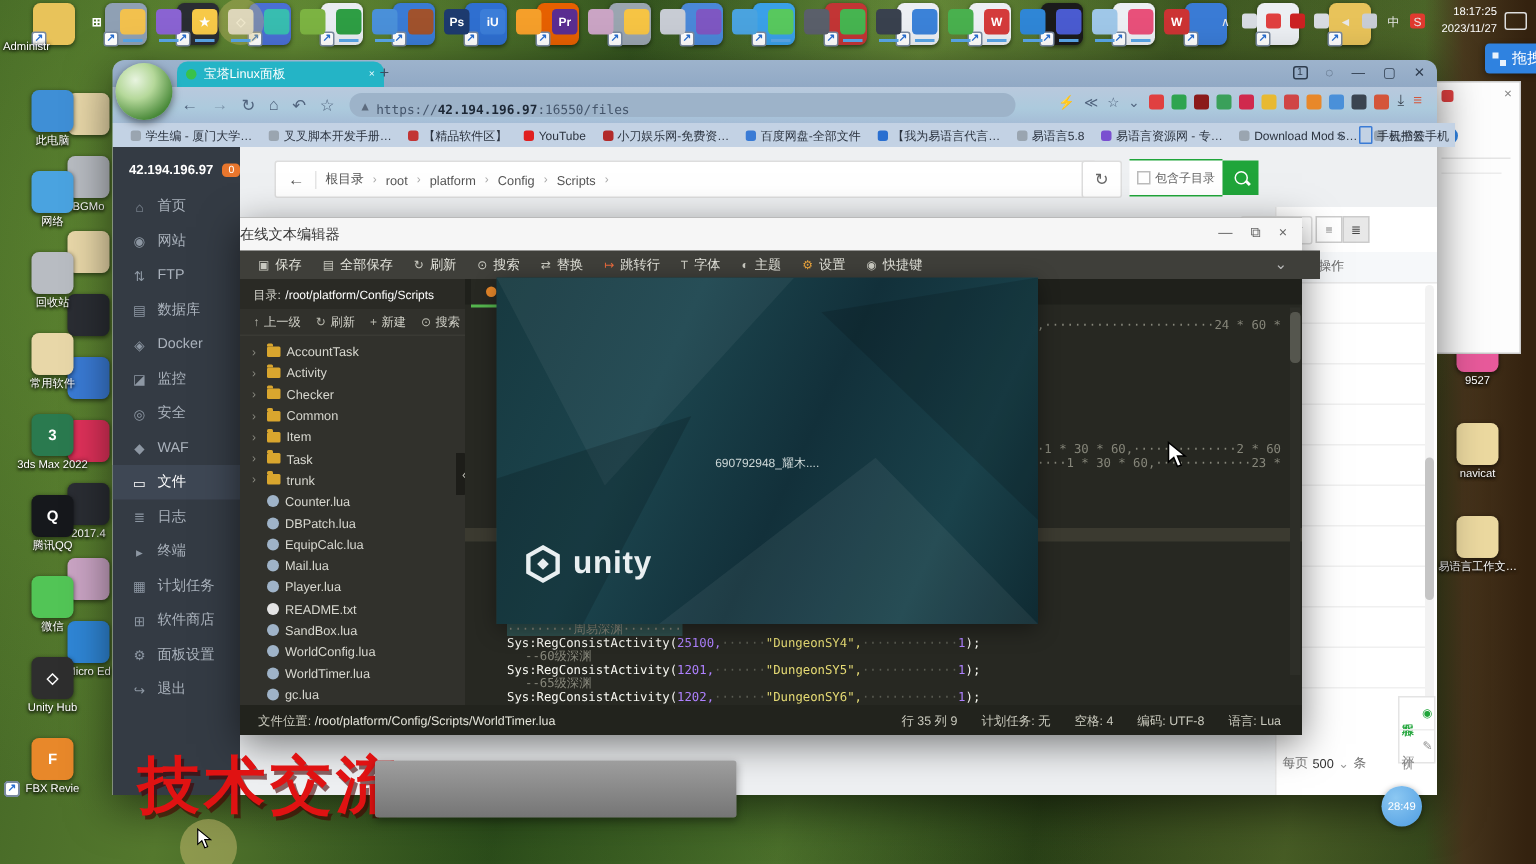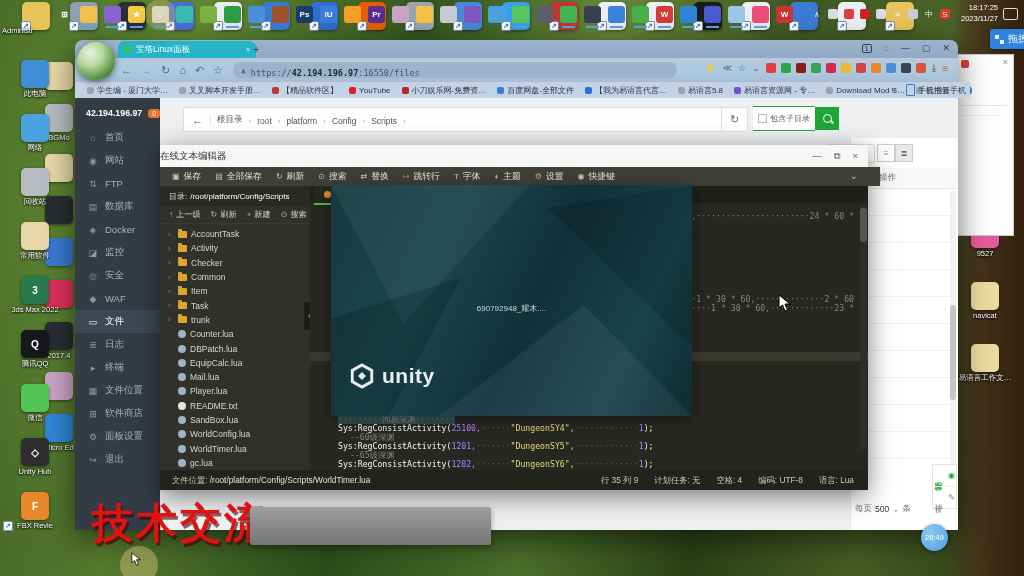--- a/index.html
+++ b/index.html
@@ -580,21 +580,21 @@
               <span>日志</span>
             </div>
 
             <div class="snav">
               <span class="si">▸</span>
               <span>终端</span>
             </div>
 
             <div class="snav">
               <span class="si">▦</span>
-              <span>文件位置</span>
+              <span>计划任务</span>
             </div>
 
             <div class="snav">
               <span class="si">⊞</span>
               <span>软件商店</span>
             </div>
 
             <div class="snav">
               <span class="si">⚙</span>
               <span>面板设置</span>
@@ -603,21 +603,21 @@
             <div class="snav">
               <span class="si">↪</span>
               <span>退出</span>
             </div>
           </div>
       </div>
 
       <div id="pc-top">
         <div id="crumbbar">
           <span class="back">←</span>
-          <span style="display:flex;gap:6px;align-items:flex-end;">
+          <span style="display:flex;gap:6px;align-items:center;">
 
           <span class="crumb">根目录</span>
               <span class="csep">›</span>
               <span class="crumb">root</span>
               <span class="csep">›</span>
               <span class="crumb">platform</span>
               <span class="csep">›</span>
               <span class="crumb">Config</span>
               <span class="csep">›</span>
               <span class="crumb">Scripts</span>

